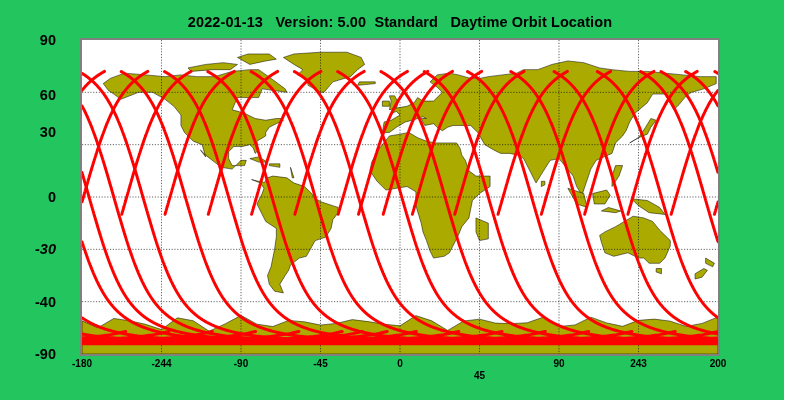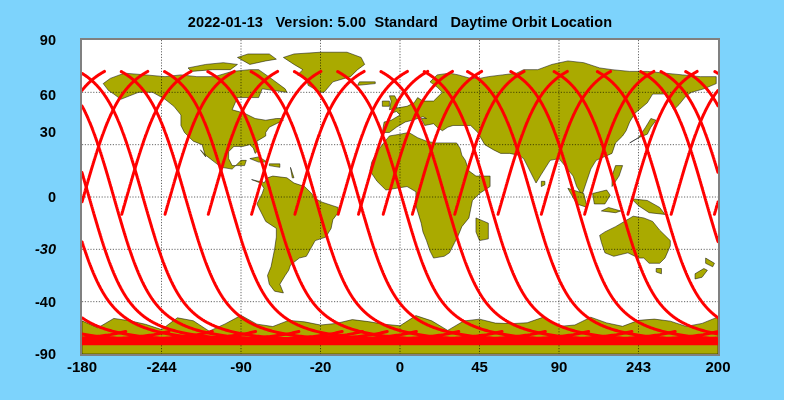--- a/index.html
+++ b/index.html
@@ -5,21 +5,21 @@
   html, body {
     margin: 0; padding: 0;
     width: 800px; height: 400px;
     background: #ffffff;
     font-family: "Liberation Sans", sans-serif;
     overflow: hidden;
   }
   #root {
     position: relative;
     width: 784px; height: 400px;
-    background: #7dd3fc;
+    background: #22c55e;
   }
   #chart-title {
     position: absolute;
     left: 0; top: 14px;
     width: 800px;
     text-align: center;
     font-family: "Liberation Sans", sans-serif;
     font-size: 14.5px;
     font-weight: bold;
     color: #000000;
@@ -47,21 +47,21 @@
     color: #000000;
     transform: translateY(-50%);
   }
   .xtick-label {
     position: absolute;
     top: 358px;
     width: 80px;
     margin-left: -40px;
     text-align: center;
     font-family: "Liberation Sans", sans-serif;
-    font-size: 15px;
+    font-size: 10px;
     font-weight: bold;
     color: #000000;
   }
 </style>
 </head>
 <body>
 
 <div id="root">
 
   <div id="chart-title">2022-01-13   Version: 5.00  Standard   Daytime Orbit Location</div>
@@ -168,21 +168,21 @@
       <div class="ytick-label" style="top: 132px;">30</div>
       <div class="ytick-label" style="top: 197px;">0</div>
       <div class="ytick-label" style="top: 249.333px; font-style: italic;">-30</div>
       <div class="ytick-label" style="top: 301.667px;">-40</div>
       <div class="ytick-label" style="top: 354px;">-90</div>
     </div>
   <div id="xtick-layer">
       <div class="xtick-label" style="left: 82px;">-180</div>
       <div class="xtick-label" style="left: 161.5px;">-244</div>
       <div class="xtick-label" style="left: 241px;">-90</div>
-      <div class="xtick-label" style="left: 320.5px;">-20</div>
+      <div class="xtick-label" style="left: 320.5px;">-45</div>
       <div class="xtick-label" style="left: 400px;">0</div>
-      <div class="xtick-label" style="left: 479.5px;">45</div>
+      <div class="xtick-label" style="left: 479.5px; margin-top: 12px;">45</div>
       <div class="xtick-label" style="left: 559px;">90</div>
       <div class="xtick-label" style="left: 638.5px;">243</div>
       <div class="xtick-label" style="left: 718px;">200</div>
     </div>
 
 </div>
 
 </body></html>

